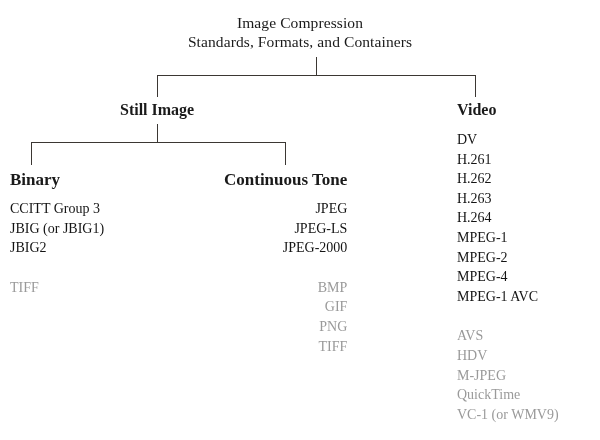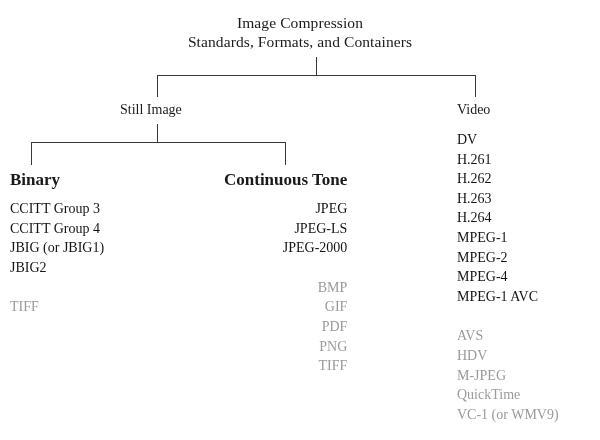--- a/index.html
+++ b/index.html
@@ -39,22 +39,22 @@
   .line {
     position: absolute;
     background: #3b3733;
   }
   .line.v { width: 1px; }
   .line.h { height: 1px; }
 
   
   .branch-label {
     position: absolute;
-    font-weight: normal;
-    font-size: 14px;
+    font-weight: bold;
+    font-size: 16px;
     line-height: 17px;
     white-space: nowrap;
   }
 
   
   .column {
     position: absolute;
     white-space: nowrap;
   }
   .col-heading {
@@ -100,40 +100,38 @@
 
   <div class="line v" style="left:157px; top:124px; height:19px;"></div>
   <div class="line h" style="left:31px; top:142px; width:255px;"></div>
   <div class="line v" style="left:31px; top:142px; height:23px;"></div>
   <div class="line v" style="left:285px; top:142px; height:23px;"></div>
 
   <div class="column" style="left:10px; top:171px;">
     <div class="col-heading">Binary</div>
     <ul class="item-group">
       <li class="item standard">CCITT Group 3</li>
-      <li class="item standard">CCITT Group 4</li>
       <li class="item standard">JBIG (or JBIG1)</li>
       <li class="item standard">JBIG2</li>
     </ul>
     <ul class="item-group">
       <li class="item secondary">TIFF</li>
     </ul>
   </div>
 
   <div class="column" style="left:224px; top:171px;text-align:right;">
     <div class="col-heading">Continuous Tone</div>
     <ul class="item-group">
       <li class="item standard">JPEG</li>
       <li class="item standard">JPEG-LS</li>
       <li class="item standard">JPEG-2000</li>
     </ul>
     <ul class="item-group">
       <li class="item secondary">BMP</li>
       <li class="item secondary">GIF</li>
-      <li class="item secondary">PDF</li>
       <li class="item secondary">PNG</li>
       <li class="item secondary">TIFF</li>
     </ul>
   </div>
 
   <div class="column" style="left:457px; top:130px;">
     <ul class="item-group">
       <li class="item standard">DV</li>
       <li class="item standard">H.261</li>
       <li class="item standard">H.262</li>

